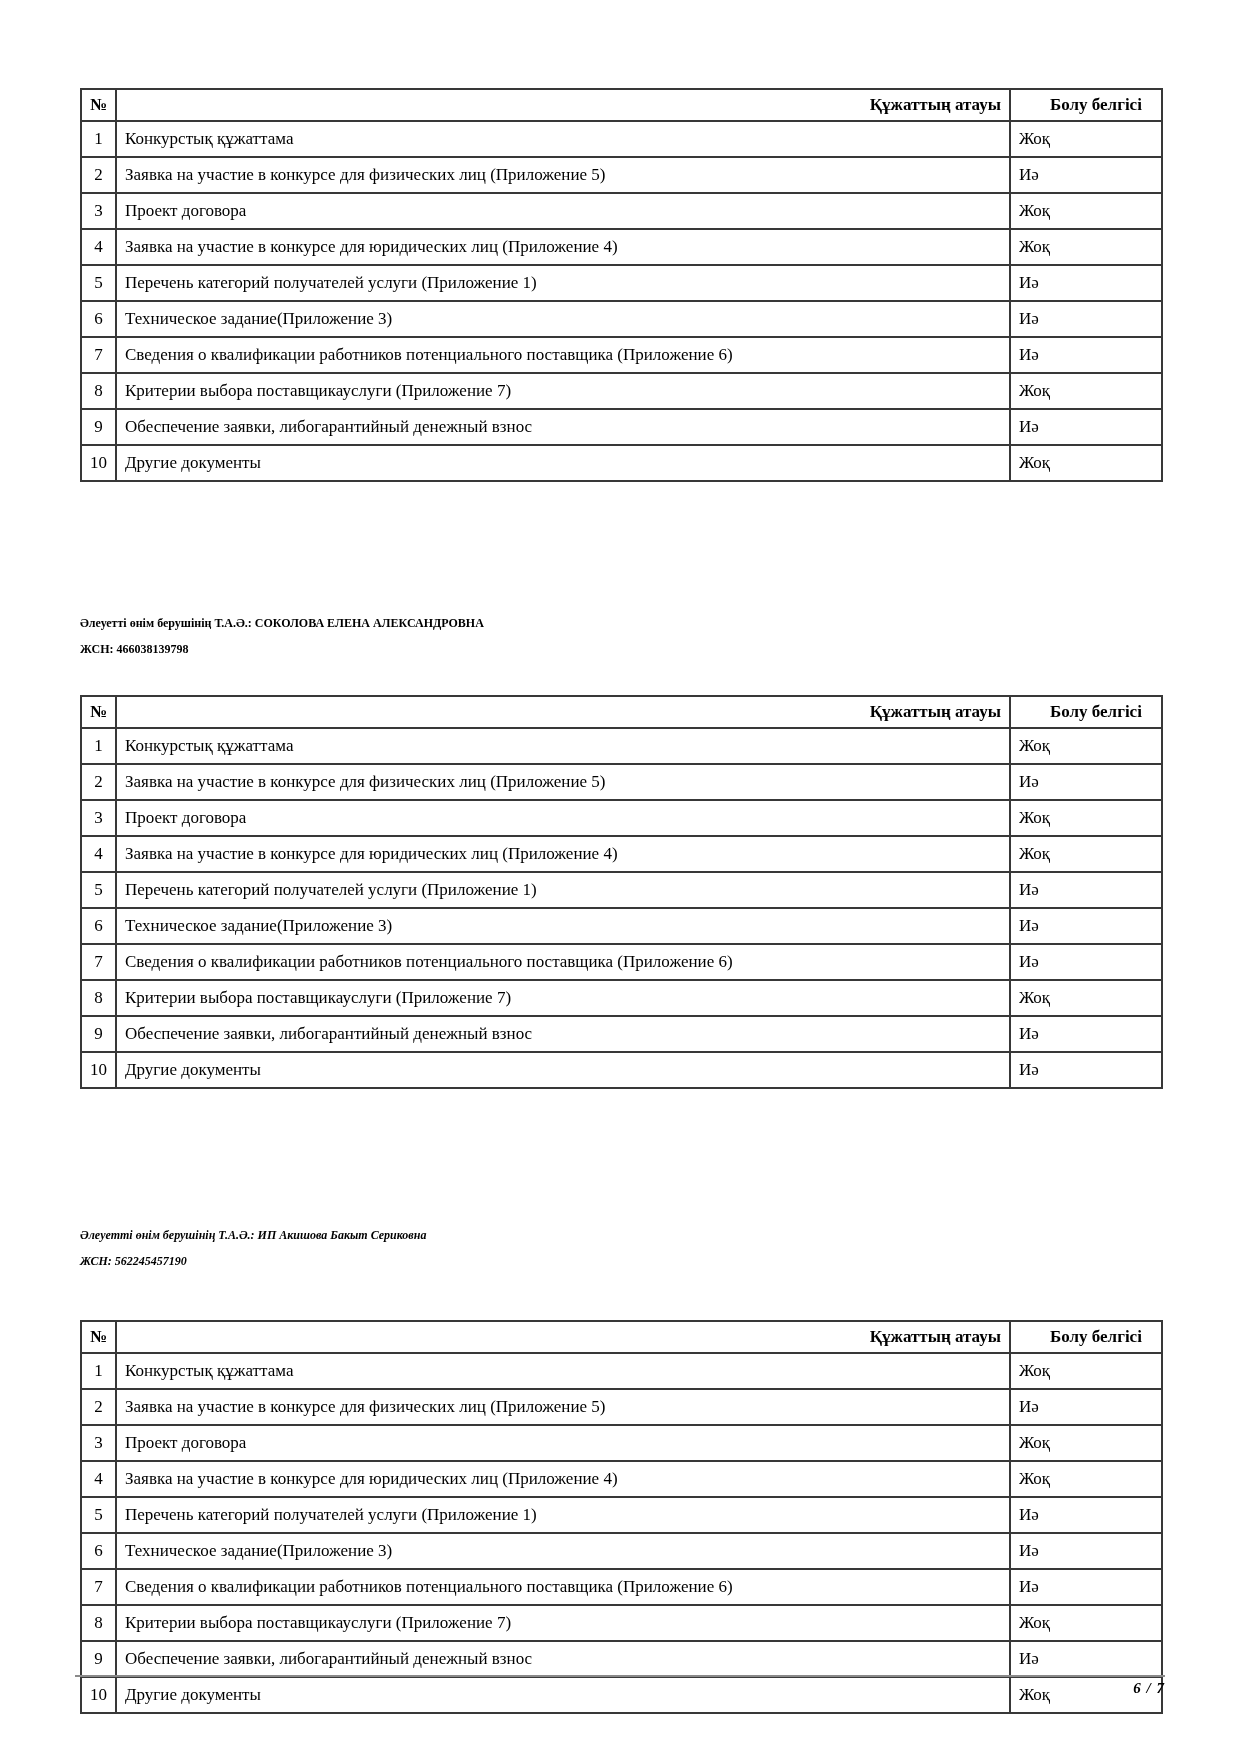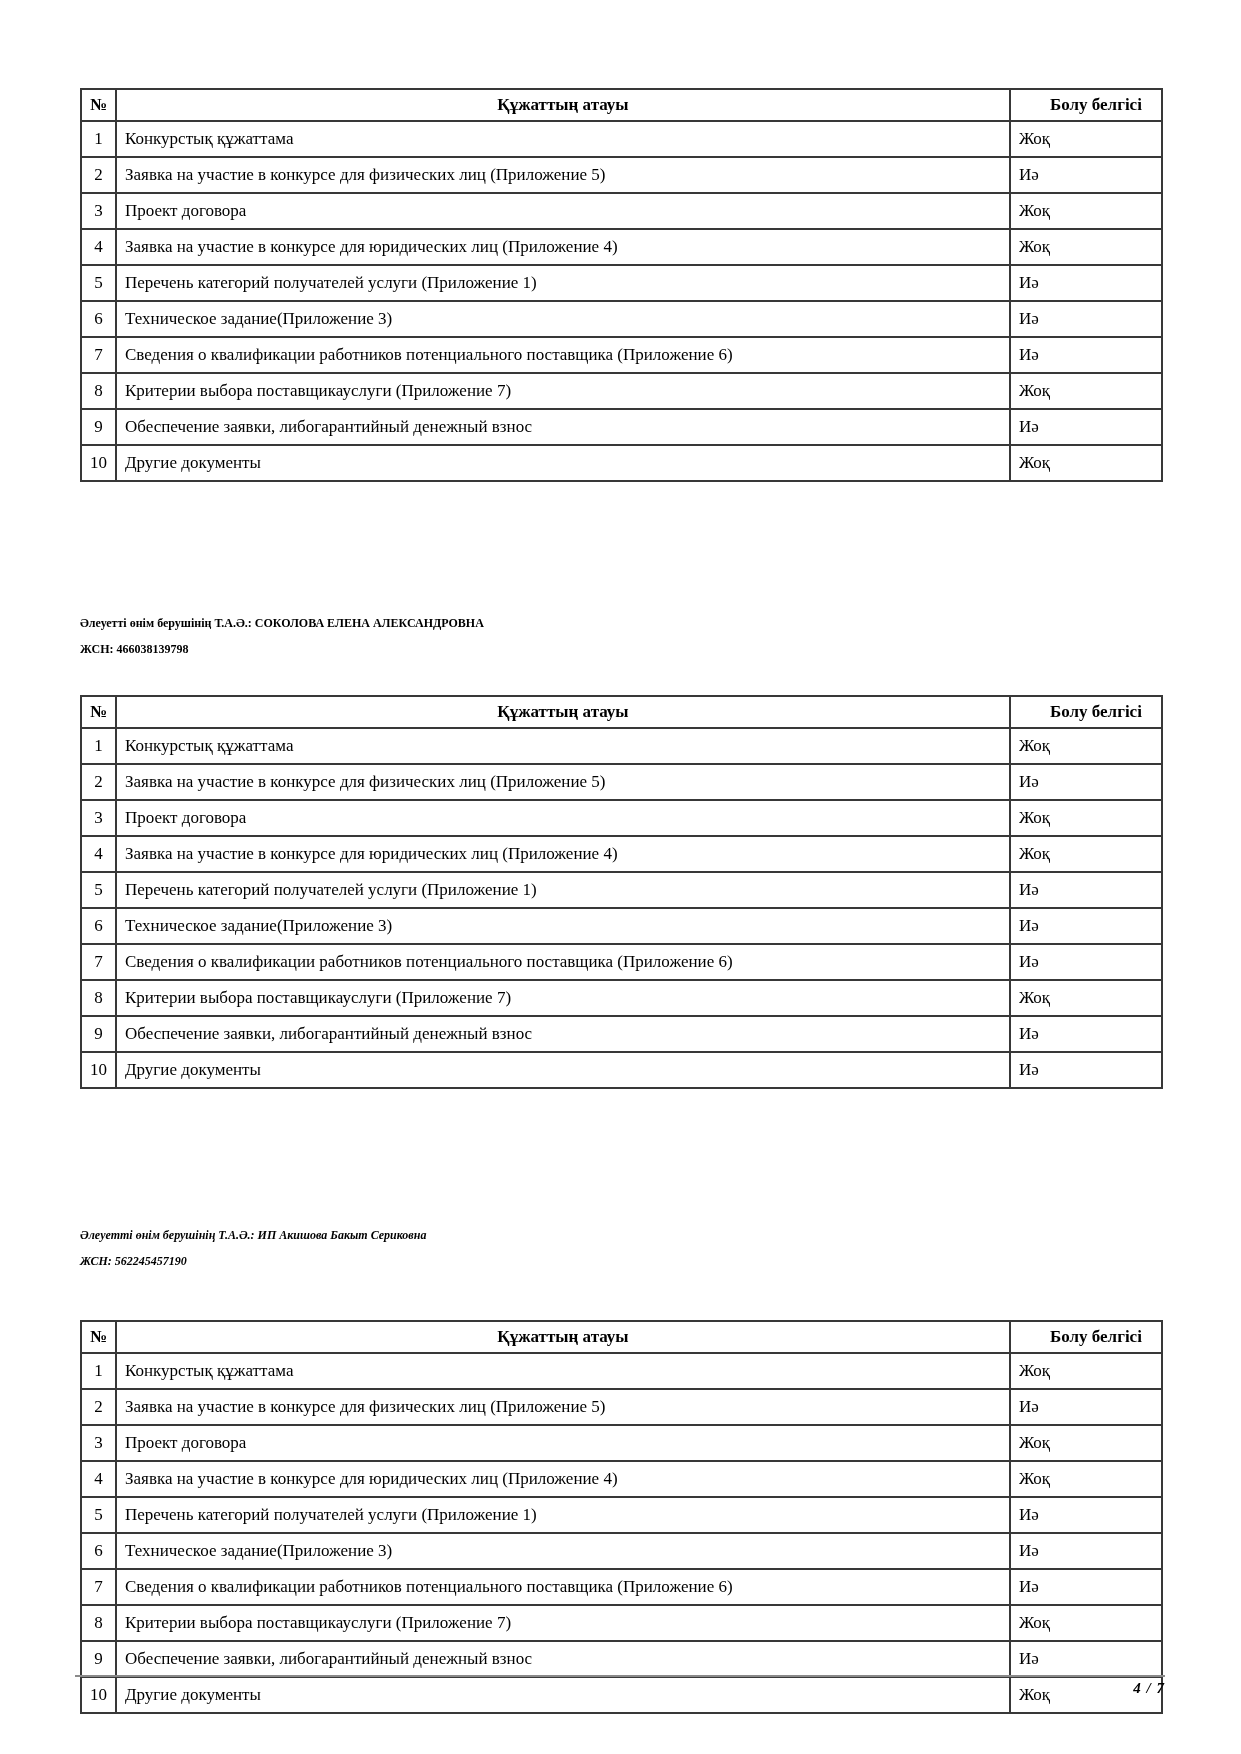--- a/index.html
+++ b/index.html
@@ -32,21 +32,21 @@
     line-height: 24px;
     vertical-align: middle;
     overflow: hidden;
     white-space: nowrap;
   }
   .doc-table th {
     font-weight: bold;
     height: 26px;
   }
   .doc-table th.col-num { text-align: center; }
-  .doc-table th.col-name { text-align: center; }
+  .doc-table th.col-name { text-align: right; }
   .doc-table th.col-mark { text-align: left; padding-left: 39px; }
   .doc-table td { height: 30px; }
   .doc-table td.col-num { text-align: center; padding: 2px 4px; }
   .doc-table col.c-num  { width: 35px; }
   .doc-table col.c-mark { width: 152px; }
   .supplier-heading {
     font-size: 12px;
     font-weight: bold;
     line-height: 26px;
   }
@@ -289,15 +289,15 @@
               <td class="col-mark">Жоқ</td>
             </tr>
           </tbody>
         </table>
     </section>
 
   </div>
 
   <div class="footer">
     <div class="footer-rule"></div>
-    <div class="footer-page">4 / 7</div>
+    <div class="footer-page">6 / 7</div>
   </div>
 </div>
 
 </body></html>

